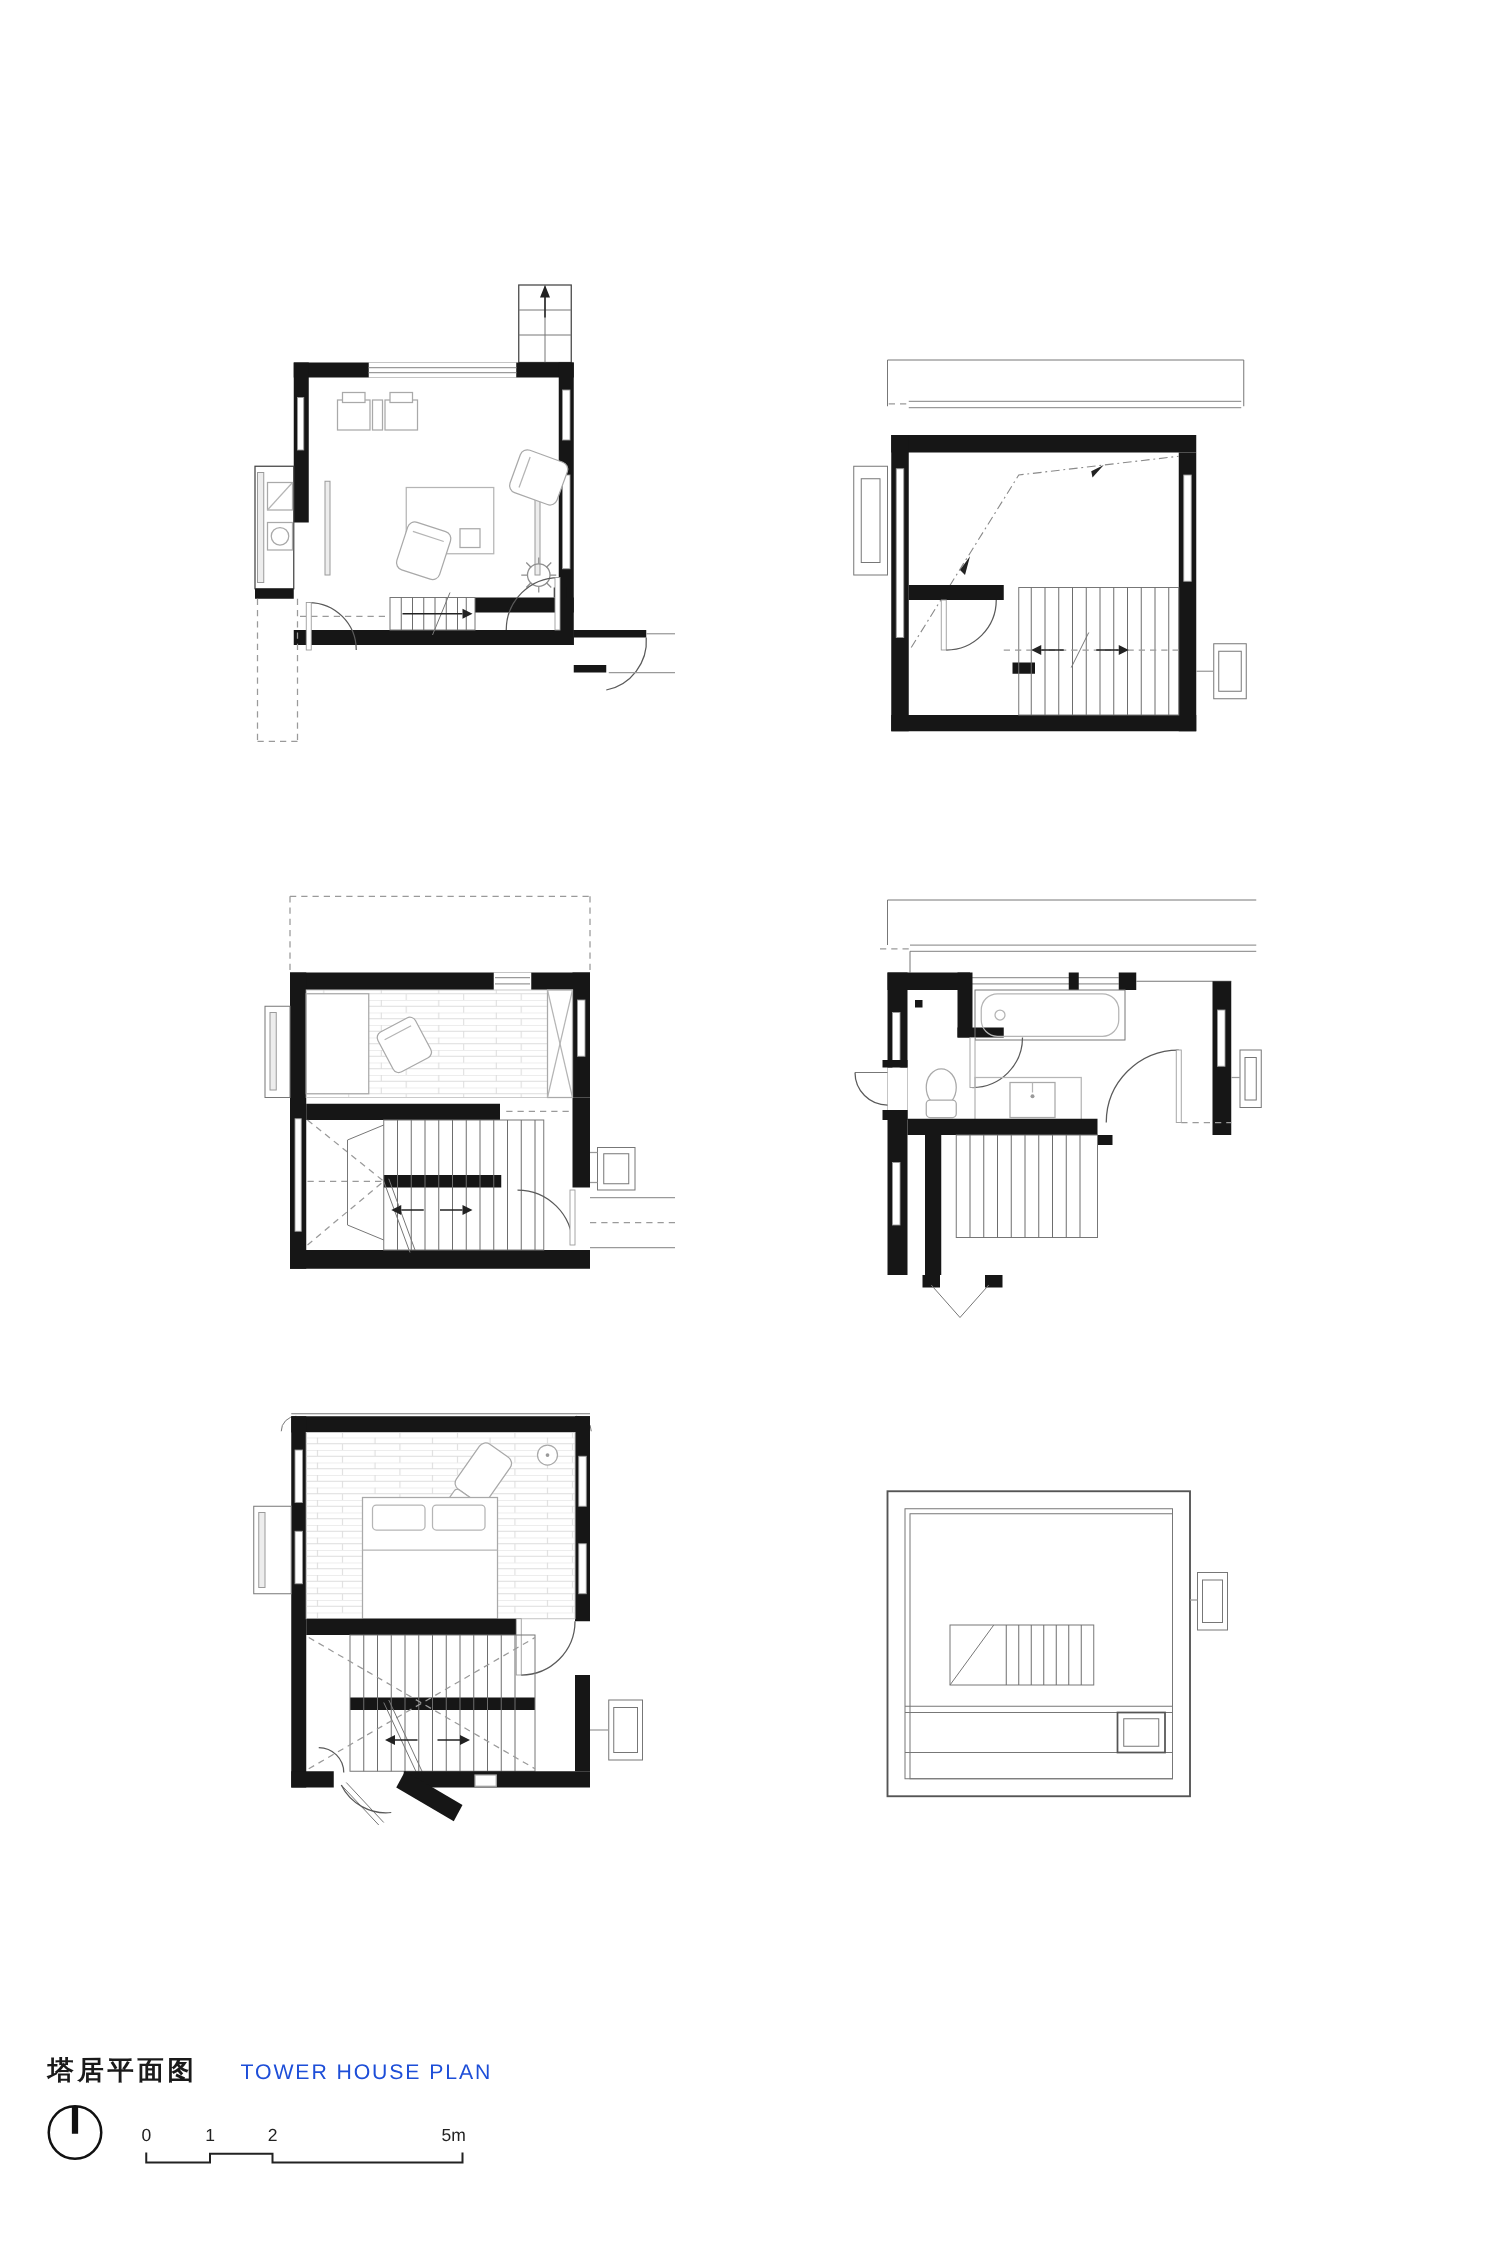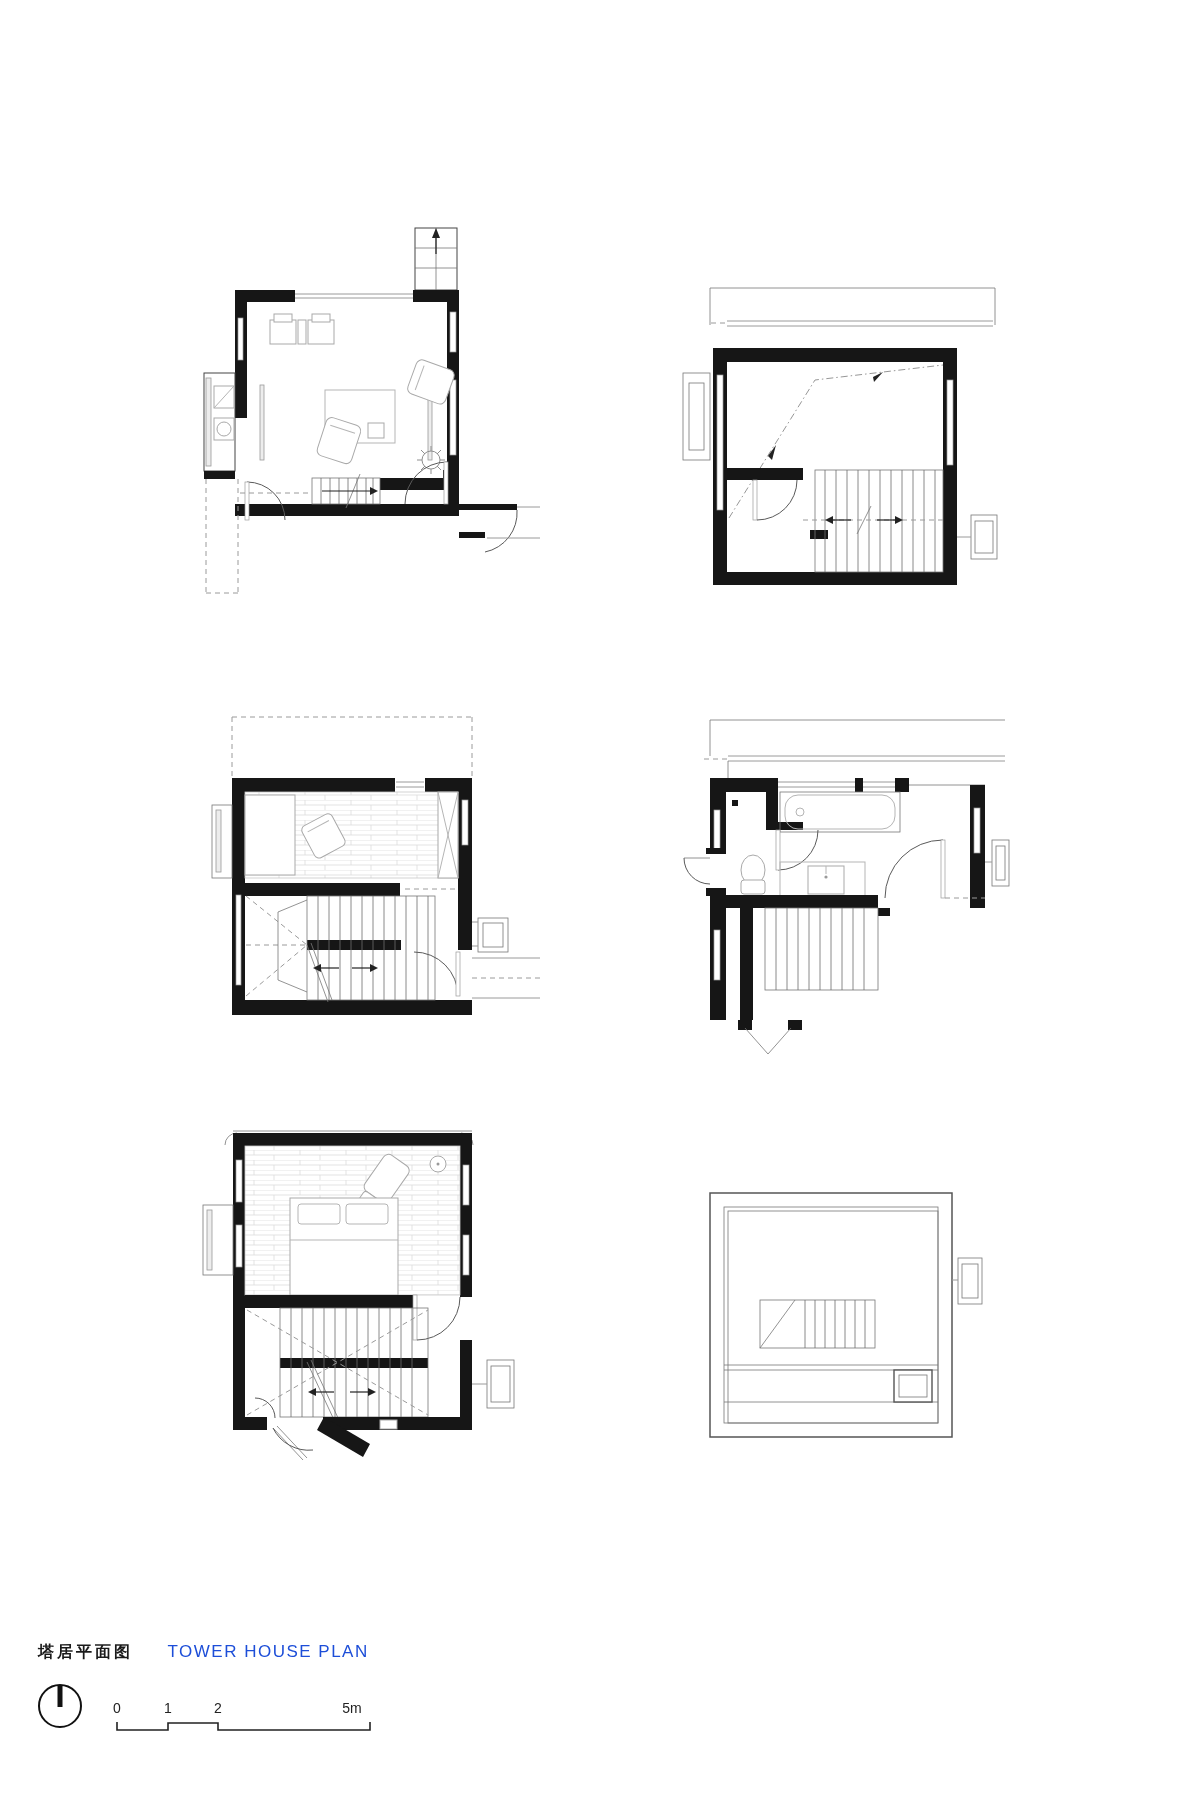--- a/index.html
+++ b/index.html
@@ -17,21 +17,21 @@
   .slit{fill:#ffffff;stroke:#9a9a9a;stroke-width:0.7;}
   .dash{fill:none;stroke:#9a9a9a;stroke-width:1;stroke-dasharray:5 4;}
   .dashdot{fill:none;stroke:#8a8a8a;stroke-width:0.9;stroke-dasharray:7 3 1.5 3;}
   .tread{stroke:#6d6d6d;stroke-width:0.8;}
   .arc{fill:none;stroke:#5a5a5a;stroke-width:1;}
   .arrowln{stroke:#222;stroke-width:1.2;}
   .arrowhd{fill:#222;}
   .gray{stroke:#9a9a9a;stroke-width:1;fill:none;}
   
   .title-row{position:absolute;left:38px;top:1642px;white-space:nowrap;}
-  .title-zh{font-size:16px;font-weight:700;letter-spacing:3px;color:#1a1a1a;}
+  .title-zh{font-size:21px;font-weight:700;letter-spacing:3px;color:#1a1a1a;}
   .title-en{font-size:17px;letter-spacing:1.5px;color:#1d4ed8;margin-left:30px;}
   .scale-label{position:absolute;top:1700px;font-size:14px;color:#222;transform:translateX(-50%);}
 </style>
 </head>
 <body>
 
 <div class="plan" style="left:200px;top:220px;">
 <svg width="340" height="390" viewBox="0 0 340 390">
   <g>
     <rect class="thin" x="215" y="8" width="42" height="62"></rect>
@@ -485,17 +485,17 @@
 
 <svg style="position:absolute;left:36px;top:1682px;" width="48" height="48" viewBox="0 0 48 48">
   <circle cx="24" cy="24" r="21" fill="none" stroke="#111" stroke-width="2"></circle>
   <line x1="24" y1="3" x2="24" y2="25" stroke="#111" stroke-width="5"></line>
 </svg>
 
 <div>
   <span class="scale-label" style="left:117px;">0</span>
   <span class="scale-label" style="left:168px;">1</span>
   <span class="scale-label" style="left:218px;">2</span>
-  <span class="scale-label" style="left:352px;">5m</span>
+  <span class="scale-label" style="left:363px;">5m</span>
   <svg style="position:absolute;left:100px;top:1716px;" width="290" height="22" viewBox="0 0 290 22">
     <path d="M17,6 V14 H68 V7 H118 V14 H270 V6" fill="none" stroke="#222" stroke-width="1.6"></path>
   </svg>
 </div>
 
 </body></html>

